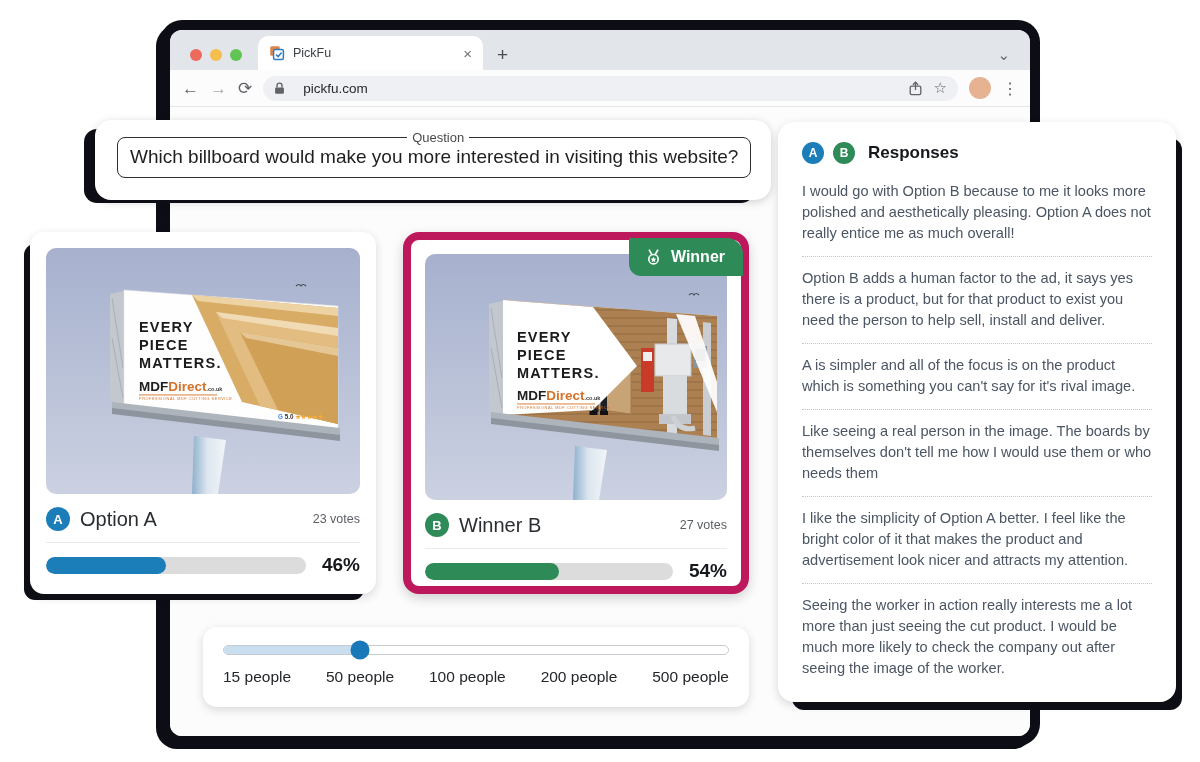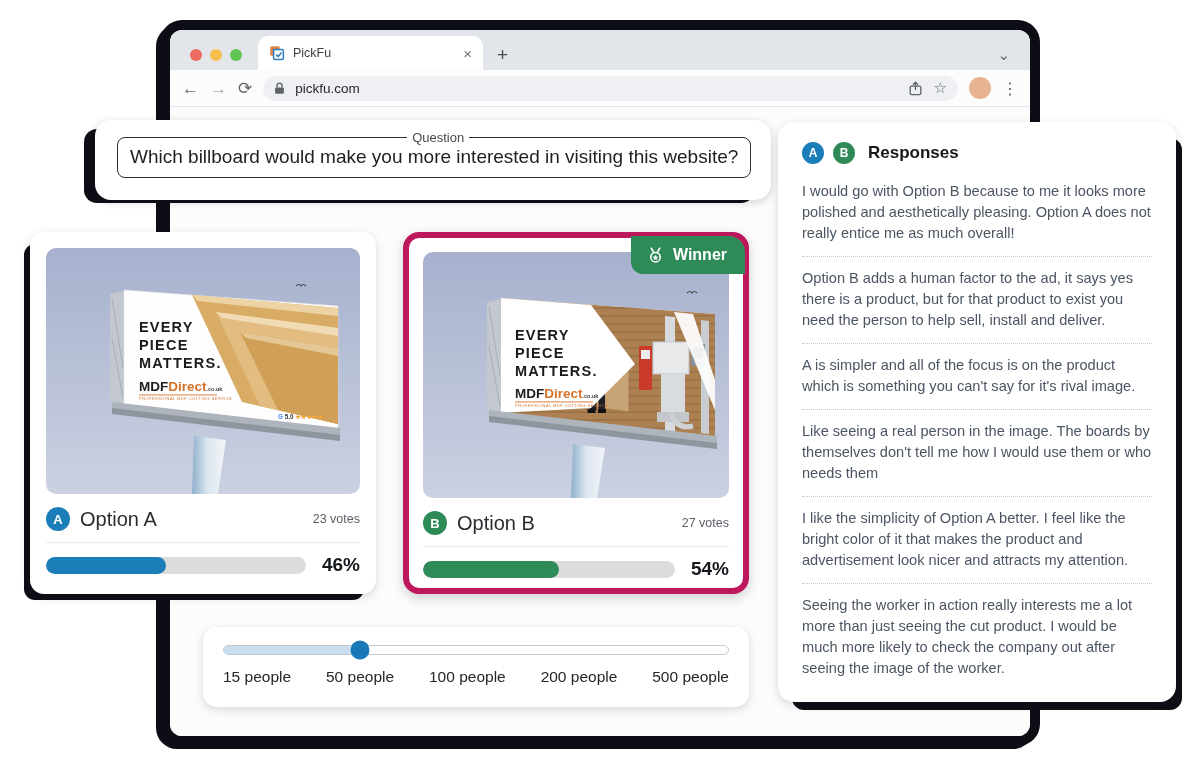--- a/index.html
+++ b/index.html
@@ -18,42 +18,42 @@
     border-radius:10px 10px 0 0; padding:0 11px; }
   .tab-title { font-size:12.5px; color:#3B3F44; margin-left:8px; }
   .tab-close { margin-left:auto; color:#6E7277; font-size:15px; line-height:1; }
   .newtab { font-size:19px; color:#4A4E54; margin-left:14px; align-self:center; }
   .win-chevron { margin-left:auto; margin-right:6px; color:#5F6368; font-size:15px; align-self:center; }
   .toolbar { height:37px; display:flex; align-items:center; background:#FCFCFD;
     border-bottom:1px solid #E4E6EA; padding:0 12px; gap:11px; }
   .nav-ico { font-size:17px; color:#5F6368; line-height:1; }
   .nav-ico.disabled { color:#A8ADB3; }
   .addr { flex:1; height:25px; background:#EEF0F3; border-radius:13px; display:flex;
-    align-items:center; padding:0 11px; gap:10px; }
+    align-items:center; padding:0 11px; gap:18px; }
   .url { font-size:13.5px; color:#26282C; }
   .addr-right { margin-left:auto; display:flex; align-items:center; gap:12px; }
   .star { font-size:15px; color:#5F6368; }
   .avatar { width:22px; height:22px; border-radius:50%; background:#E6B291; }
   .kebab { font-size:16px; color:#5F6368; }
   .content { position:absolute; left:0; right:0; top:77px; bottom:0; background:#FCFCFD;
     border-radius:0 0 12px 12px; }
 
   
   .card { position:absolute; background:#fff; z-index:2; }
 
   .question-card { left:95px; top:120px; width:676px; height:80px; border-radius:16px;
     box-shadow:-14px 6px 0 -3px #0D0E15, 0 2px 8px rgba(0,0,0,.18);text-align:center; }
   .question-card fieldset { margin:10px 22px 0; border:1.6px solid #2E2E2E; border-radius:8px;
     padding:0 12px 9px; }
   .question-card legend { font-size:13px; color:#4A4A4A; padding:0 5px; margin-left:4px; }
   .question-value { font-size:19px; color:#1F1F1F; margin-top:1px; white-space:nowrap; }
 
   .option-card { top:232px; width:346px; height:362px; border-radius:14px; padding:16px; }
   .option-a { left:30px; box-shadow:-9px 9px 0 -3px #0D0E15, 0 3px 10px rgba(0,0,0,.15); }
-  .option-b { left:403px; border:6px solid #be185d; border-radius:16px; padding:14px;
+  .option-b { left:403px; border:8px solid #be185d; border-radius:16px; padding:14px;
     box-shadow:0 4px 12px rgba(0,0,0,.18); }
   .img-wrap { width:100%; height:246px; border-radius:10px; overflow:hidden; }
   .img-wrap svg { display:block; }
   .opt-row { display:flex; align-items:center; margin-top:13px; }
   .badge { width:24px; height:24px; border-radius:50%; color:#fff; font-weight:bold;
     font-size:13px; display:flex; align-items:center; justify-content:center; flex:none; }
   .badge.sm { width:22px; height:22px; font-size:12px; }
   .badge-a { background:#1B7EB8; }
   .badge-b { background:#2E8B57; }
   .opt-label { font-size:20px; color:#2A2D31; margin-left:10px; }
@@ -278,21 +278,21 @@
           <rect x="92" y="149.5" width="78" height="0.9" fill="#D4732C"></rect>
           <text x="92" y="155" font-size="3.8" letter-spacing="0.6" fill="#D4732C">PROFESSIONAL MDF CUTTING SERVICE</text>
         </g>
         <polygon points="66,158 294,184 294,196 66,168" fill="#AEB4BC"></polygon>
         <polygon points="66,164 294,191 294,197 66,170" fill="#8E959E"></polygon>
         <polygon points="150,192 182,196 174,246 148,246" fill="url(#poleB)"></polygon>
       </svg>
     </div>
     <div class="opt-row">
       <span class="badge badge-b">B</span>
-      <span class="opt-label">Option B</span>
+      <span class="opt-label">Winner B</span>
       <span class="votes">27 votes</span>
     </div>
     <div class="divider"></div>
     <div class="progress-row">
       <div class="bar">
         <div class="fill fill-b" style="width: 54%;"></div>
       </div>
       <span class="pct">54%</span>
     </div>
   </div>

